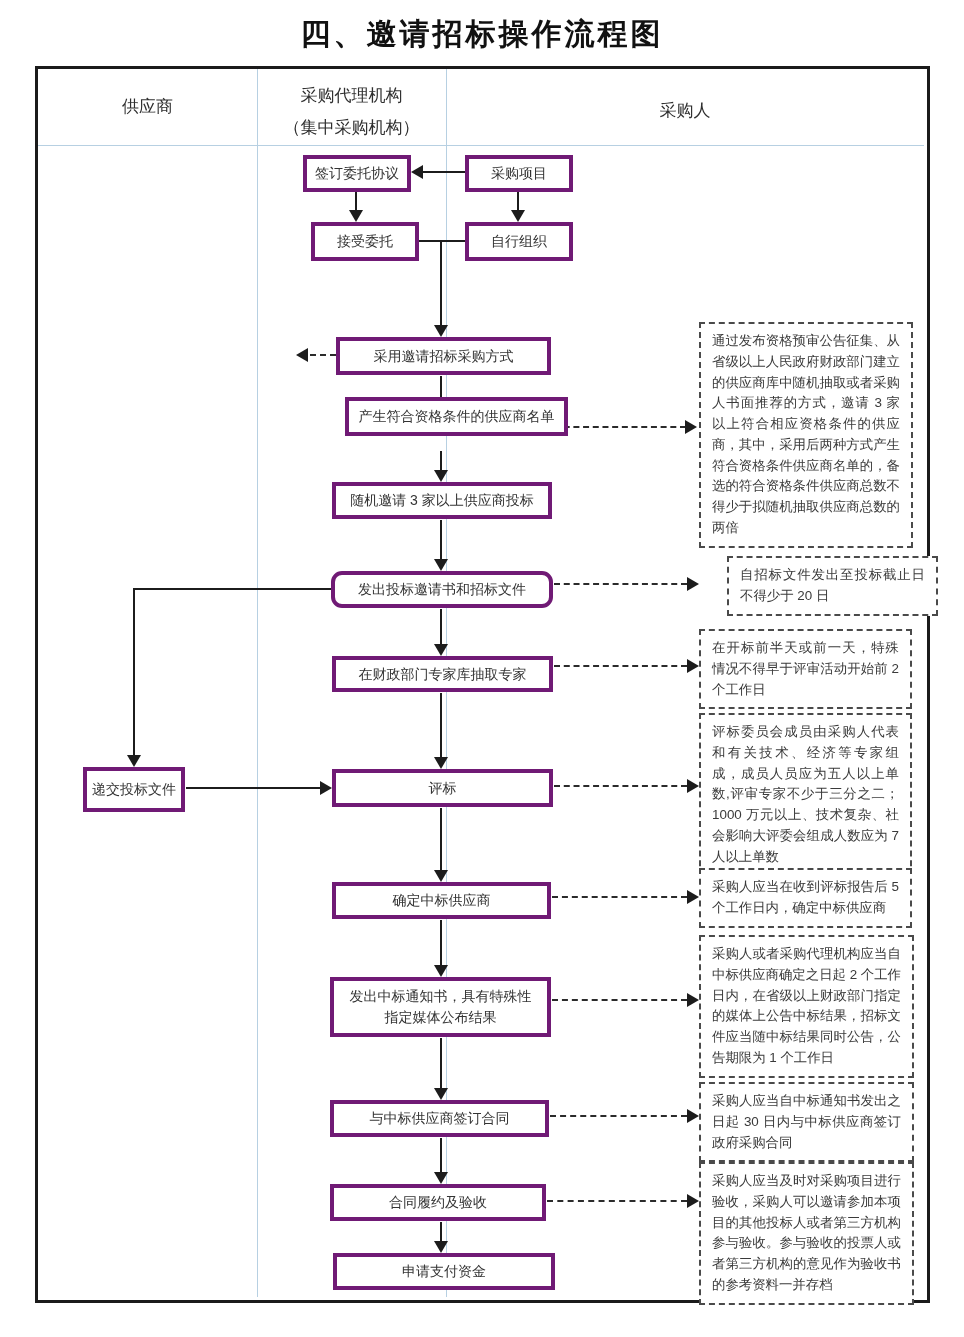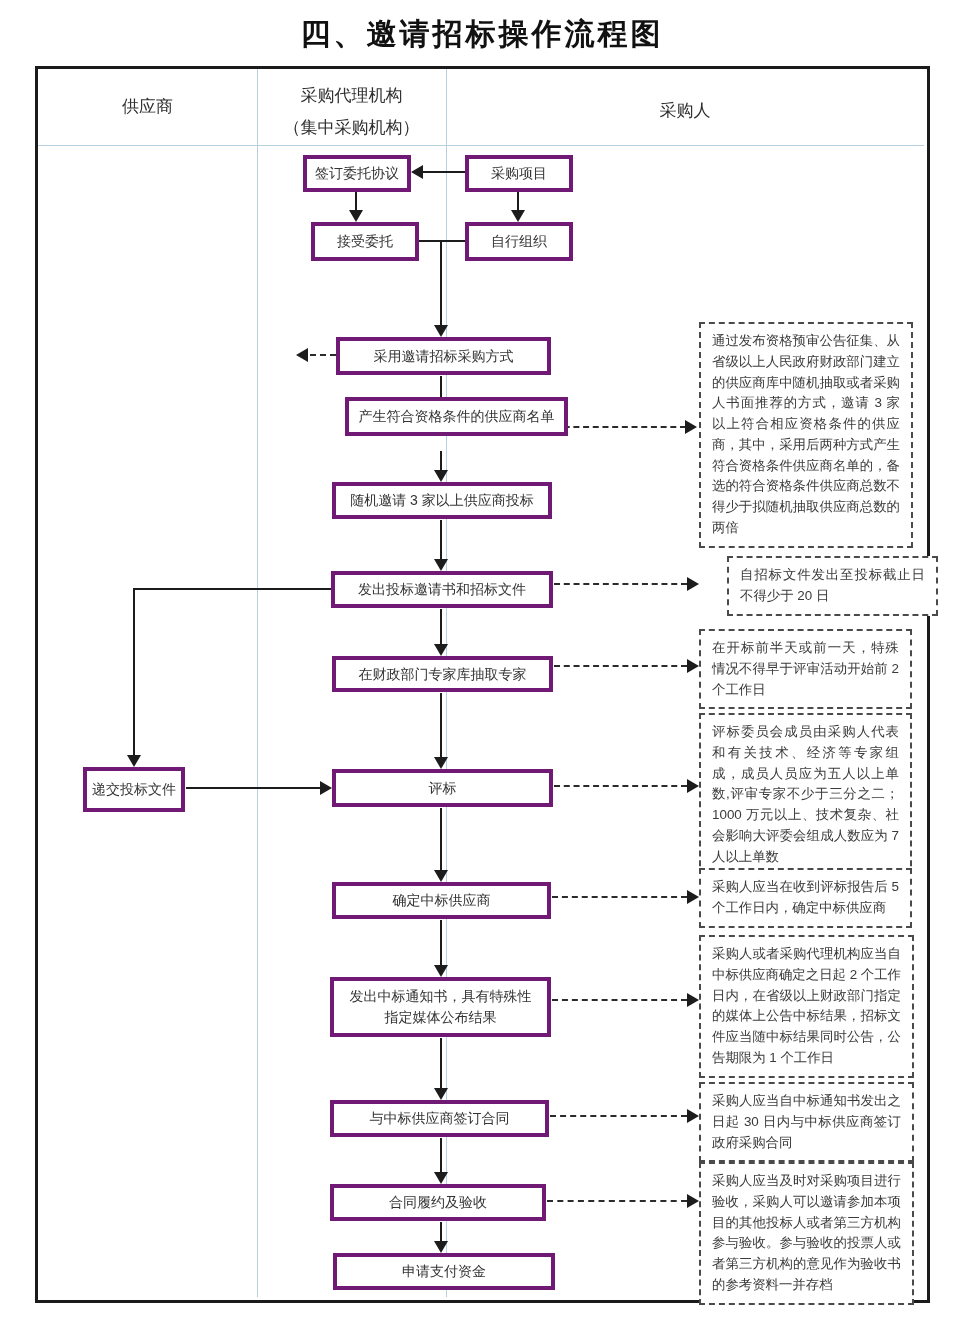--- a/index.html
+++ b/index.html
@@ -127,21 +127,21 @@
   <div class="ln-d" style="left:547px;top:1200px;width:140px;"></div>
   <div class="ah-right" style="left:687px;top:1194px;"></div>
 
   <div class="fbox" style="left:303px;top:155px;width:108px;height:37px;">签订委托协议</div>
   <div class="fbox" style="left:465px;top:155px;width:108px;height:37px;text-align:right;">采购项目</div>
   <div class="fbox" style="left:303px;top:222px;width:108px;height:39px;margin-left:8px;">接受委托</div>
   <div class="fbox" style="left:465px;top:222px;width:108px;height:39px;">自行组织</div>
   <div class="fbox" style="left:336px;top:337px;width:215px;height:38px;">采用邀请招标采购方式</div>
   <div class="fbox" style="left:330px;top:397px;width:223px;height:39px;margin-left:15px;">产生符合资格条件的供应商名单</div>
   <div class="fbox" style="left:332px;top:482px;width:220px;height:37px;">随机邀请 3 家以上供应商投标</div>
-  <div class="fbox" style="left:331px;top:571px;width:222px;height:37px;">发出投标邀请书和招标文件</div>
+  <div class="fbox" style="left:331px;top:571px;width:222px;height:37px;border-radius:11px;">发出投标邀请书和招标文件</div>
   <div class="fbox" style="left:332px;top:656px;width:221px;height:36px;">在财政部门专家库抽取专家</div>
   <div class="fbox" style="left:83px;top:767px;width:102px;height:45px;">递交投标文件</div>
   <div class="fbox" style="left:332px;top:769px;width:221px;height:38px;">评标</div>
   <div class="fbox" style="left:332px;top:882px;width:219px;height:37px;">确定中标供应商</div>
   <div class="fbox two-line" style="left:330px;top:977px;width:221px;height:60px;">
     <div>
       <span>发出中标通知书，具有特殊性</span>
       <span>指定媒体公布结果</span>
     </div>
   </div>

